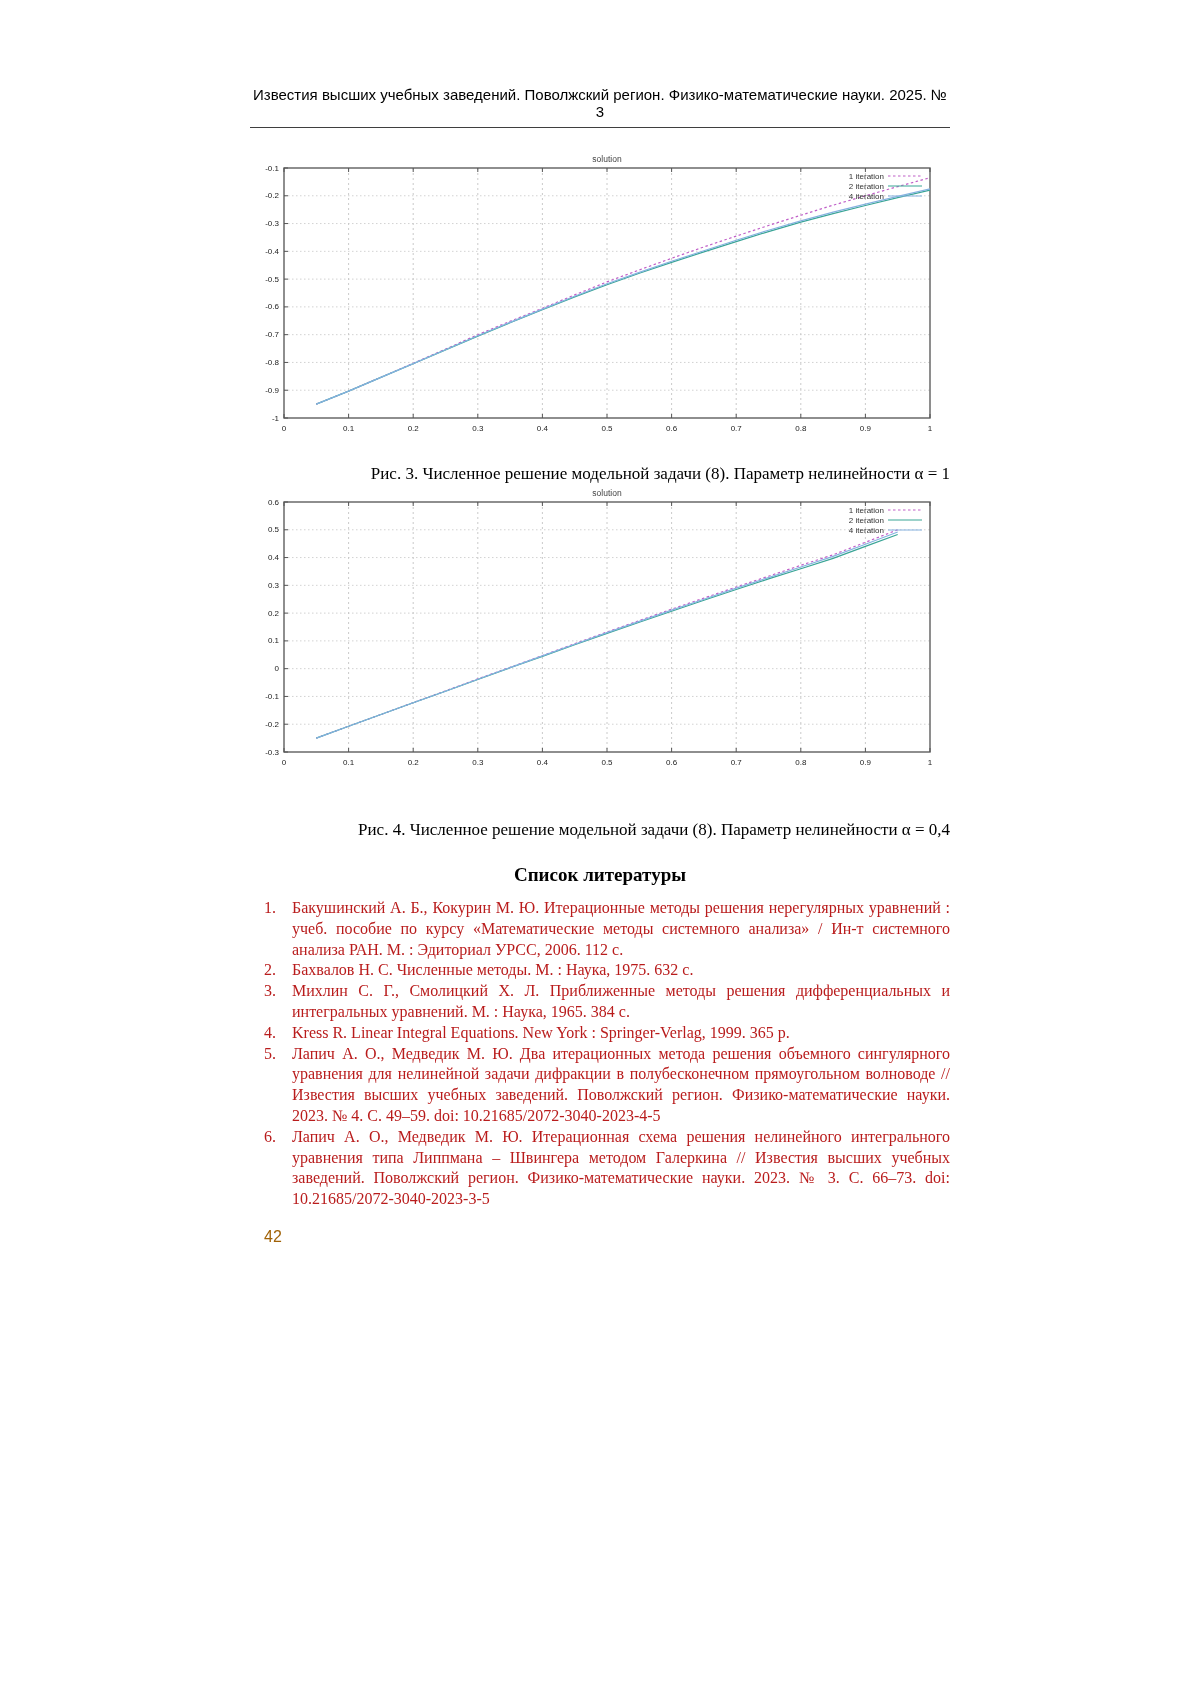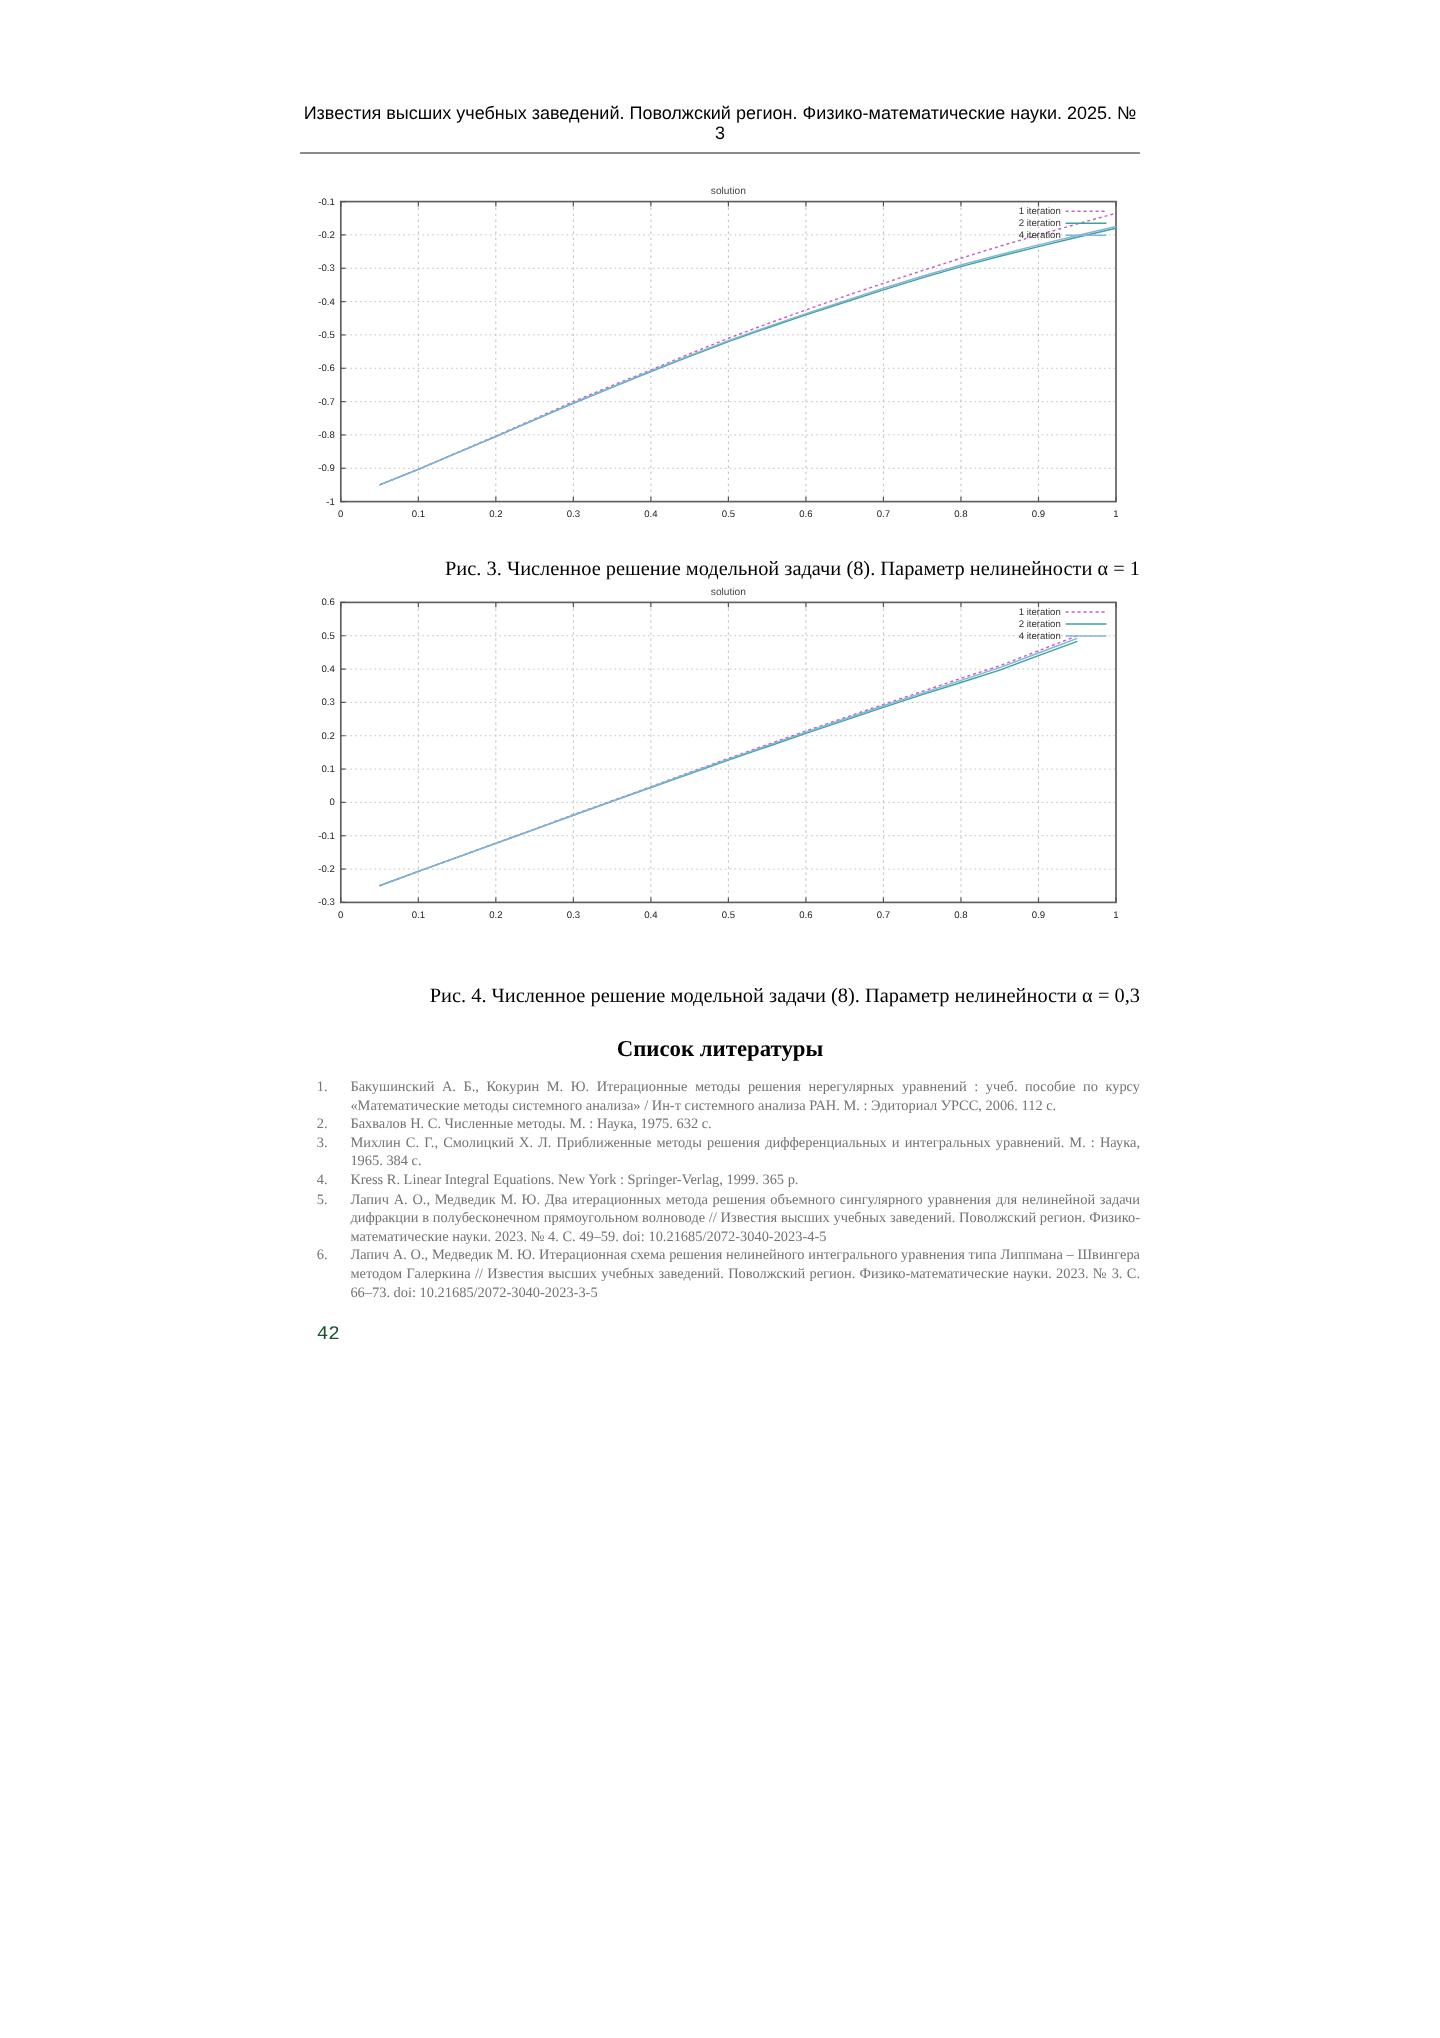--- a/index.html
+++ b/index.html
@@ -40,40 +40,40 @@
     font-size:19px;
     font-weight:bold;
     text-align:center;
     color:#000;
   }
   ol.refs{
     counter-reset:ref;
     list-style:none;
     margin:12px 0 0 0;
     padding:0 0 0 42px;
-    font-size:12px;
+    font-size:16px;
     line-height:1.3;
-    color:#737373;
+    color:#b91c1c;
   }
   ol.refs li{
     counter-increment:ref;
     position:relative;
     text-align:justify;
   }
   ol.refs li::before{
     content:counter(ref) ".";
     position:absolute;
     left:-28px;
   }
   .page-number{
-    font-family:Liberation Mono, monospace;
+    font-family:Liberation Sans, sans-serif;
     font-size:16px;
     margin-top:18px;
     margin-left:14px;
-    color:#14532d;
+    color:#a16207;
   }
 </style>
 </head>
 <body>
 
 <div class="page">
   <div class="content">
 
     <div class="header">Известия высших учебных заведений. Поволжский регион. Физико-математические науки. 2025. № 3</div>
 
@@ -241,21 +241,21 @@
           <polyline points="66.3,252.1 98.6,240.2 130.9,228.5 163.2,216.6 195.5,204.9 227.8,192.9 260.1,181.3 292.4,169.6 324.7,157.7 357.0,146.0 389.3,134.6 421.6,123.2 453.9,112.1 486.2,101.0 518.5,90.2 550.8,79.3 583.1,68.8 615.4,56.3 647.7,43.8" fill="none" stroke="#c060c8" stroke-width="1.2" stroke-dasharray="2.5 2.5"></polyline>
           <polyline points="66.3,252.1 98.6,240.2 130.9,228.5 163.2,216.8 195.5,205.2 227.8,193.5 260.1,181.8 292.4,170.4 324.7,158.8 357.0,147.4 389.3,136.3 421.6,125.2 453.9,114.3 486.2,103.5 518.5,92.9 550.8,82.7 583.1,72.4 615.4,60.4 647.7,48.5" fill="none" stroke="#3aa596" stroke-width="1.2"></polyline>
           <polyline points="66.3,252.1 98.6,240.2 130.9,228.5 163.2,216.8 195.5,205.2 227.8,193.2 260.1,181.6 292.4,169.9 324.7,158.2 357.0,146.6 389.3,135.4 421.6,124.1 453.9,113.2 486.2,102.1 518.5,91.6 550.8,81.0 583.1,70.4 615.4,58.2 647.7,46.0" fill="none" stroke="#85b2e0" stroke-width="1.2"></polyline>
           <text x="634" y="26.5" text-anchor="end" font-size="8" fill="#333">1 iteration</text>
           <line x1="638" y1="24" x2="672" y2="24" stroke="#c060c8" stroke-width="1.2" stroke-dasharray="2.5 2.5"></line>
           <text x="634" y="36.5" text-anchor="end" font-size="8" fill="#333">2 iteration</text>
           <line x1="638" y1="34" x2="672" y2="34" stroke="#3aa596" stroke-width="1.2"></line>
           <text x="634" y="46.5" text-anchor="end" font-size="8" fill="#333">4 iteration</text>
           <line x1="638" y1="44" x2="672" y2="44" stroke="#85b2e0" stroke-width="1.2"></line>
         </svg>
-      <figcaption>Рис. 4. Численное решение модельной задачи (8). Параметр нелинейности  α = 0,3</figcaption>
+      <figcaption>Рис. 4. Численное решение модельной задачи (8). Параметр нелинейности  α = 0,4</figcaption>
     </figure>
 
 
     <h2 class="refs-title">Список литературы</h2>
 
     <ol class="refs">
       <li>Бакушинский А. Б., Кокурин М. Ю. Итерационные методы решения нерегулярных уравнений : учеб. пособие по курсу «Математические методы системного анализа» / Ин-т системного анализа РАН. М. : Эдиториал УРСС, 2006. 112 с.</li>
       <li>Бахвалов Н. С. Численные методы. М. : Наука, 1975. 632 с.</li>
       <li>Михлин С. Г., Смолицкий Х. Л. Приближенные методы решения дифференциальных и интегральных уравнений. М. : Наука, 1965. 384 с.</li>
       <li>Kress R. Linear Integral Equations. New York : Springer-Verlag, 1999. 365 p.</li>

